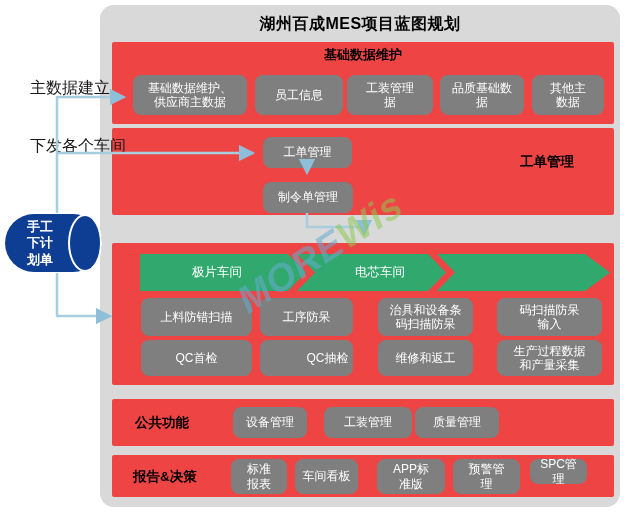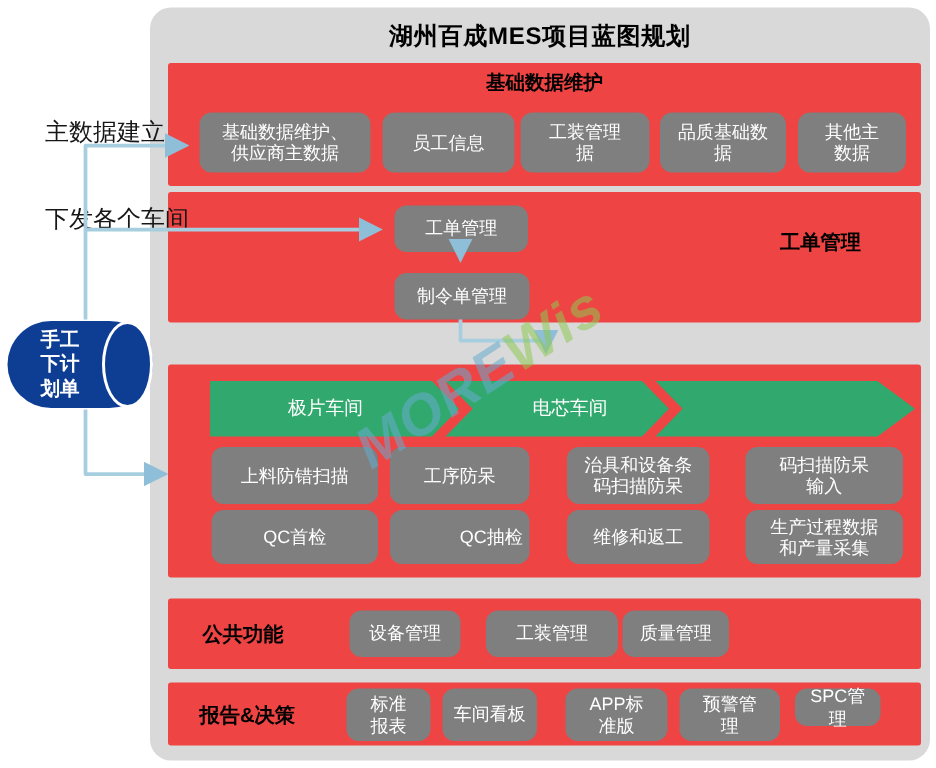--- a/index.html
+++ b/index.html
@@ -95,21 +95,21 @@
       <div class="gbox" style="left:148px;top:97px;width:93px;height:36px;padding-left:44px;">QC抽检</div>
       <div class="gbox" style="left:266px;top:97px;width:95px;height:36px;">维修和返工</div>
       <div class="gbox" style="left:385px;top:97px;width:105px;height:36px;">生产过程数据
 和产量采集</div>
     </div>
 
     <div class="wsec sec4">
       <div class="side-label" style="left:23px;top:15px;font-size:13.5px;">公共功能</div>
       <div class="gbox" style="left:121px;top:8px;width:74px;height:31px;">设备管理</div>
       <div class="gbox" style="left:212px;top:8px;width:88px;height:31px;">工装管理</div>
-      <div class="gbox" style="left:303px;top:8px;width:71px;height:31px;">质量管理</div>
+      <div class="gbox" style="left:303px;top:8px;width:84px;height:31px;">质量管理</div>
     </div>
 
     <div class="wsec sec5">
       <div class="side-label" style="left:21px;top:13px;font-size:13.5px;">报告&amp;决策</div>
       <div class="gbox" style="left:119px;top:4px;width:56px;height:35px;">标准
 报表</div>
       <div class="gbox" style="left:183px;top:4px;width:63px;height:35px;">车间看板</div>
       <div class="gbox" style="left:265px;top:4px;width:68px;height:35px;">APP标
 准版</div>
       <div class="gbox" style="left:341px;top:4px;width:67px;height:35px;">预警管

